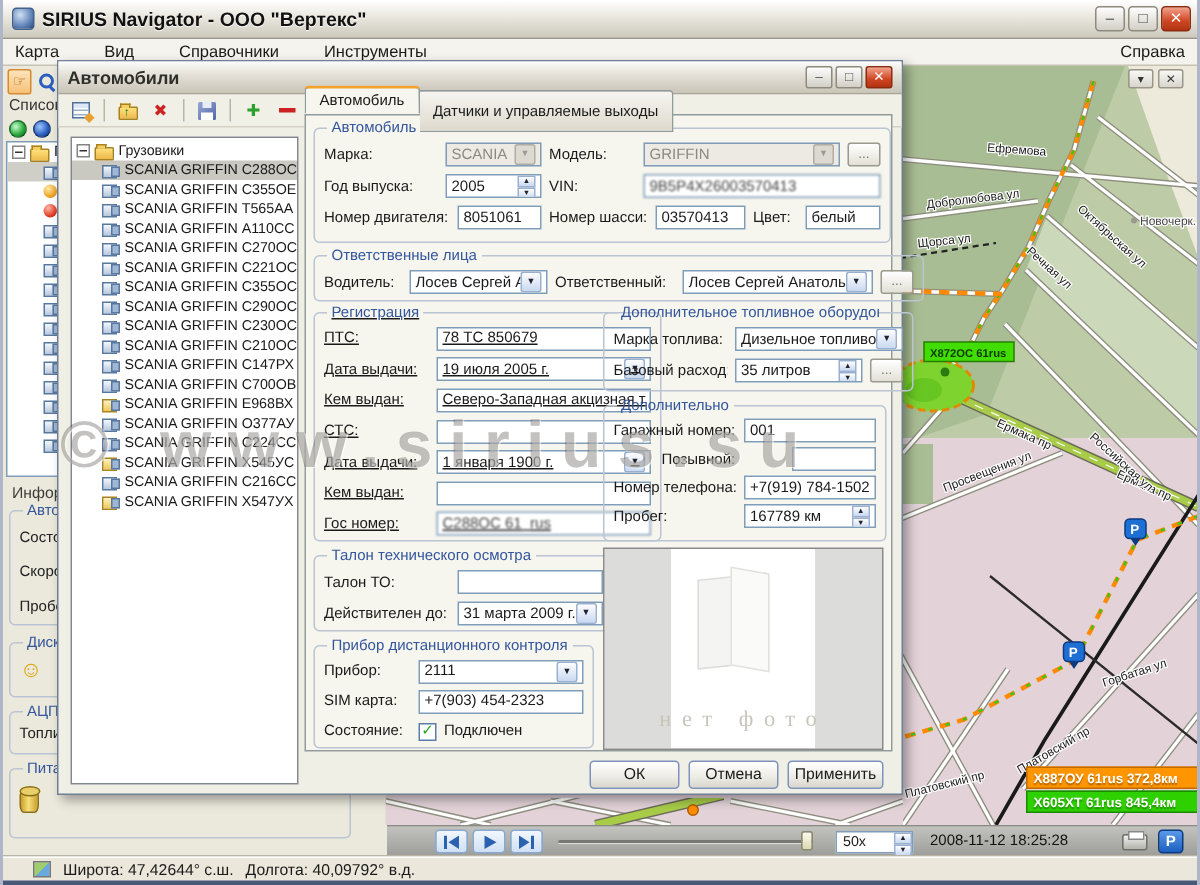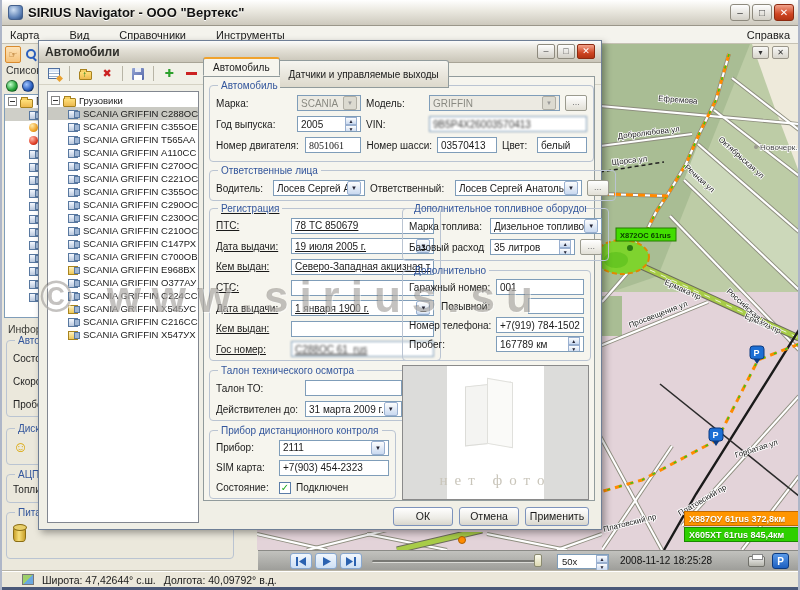--- a/index.html
+++ b/index.html
@@ -616,22 +616,22 @@
             <span class="spinners">
                 <span>▲</span>
                 <span>▼</span>
               </span>
             </span>
           <span class="lbl" style="width:58px;">VIN:</span>
           <span class="inp grow censored">9В5Р4Х26003570413</span>
         </div>
         <div class="frow">
           <span class="lbl" style="width:84px;">Номер двигателя:</span>
-          <span class="inp" style="width:56px;font-family:Liberation Serif, serif;">8051061</span>
-          <span class="lbl" style="width:66px;text-align:right;">Номер шасси:</span>
+          <span class="inp" style="width:56px;">8051061</span>
+          <span class="lbl" style="width:66px;">Номер шасси:</span>
           <span class="inp" style="width:60px;">03570413</span>
           <span class="lbl" style="width:30px;">Цвет:</span>
           <span class="inp grow">белый</span>
         </div>
       </fieldset>
 
       <fieldset style="left:5px;top:88px;width:385px;height:36px;">
         <legend>Ответственные лица</legend>
         <div class="frow">
           <span class="lbl" style="width:52px;">Водитель:</span>

